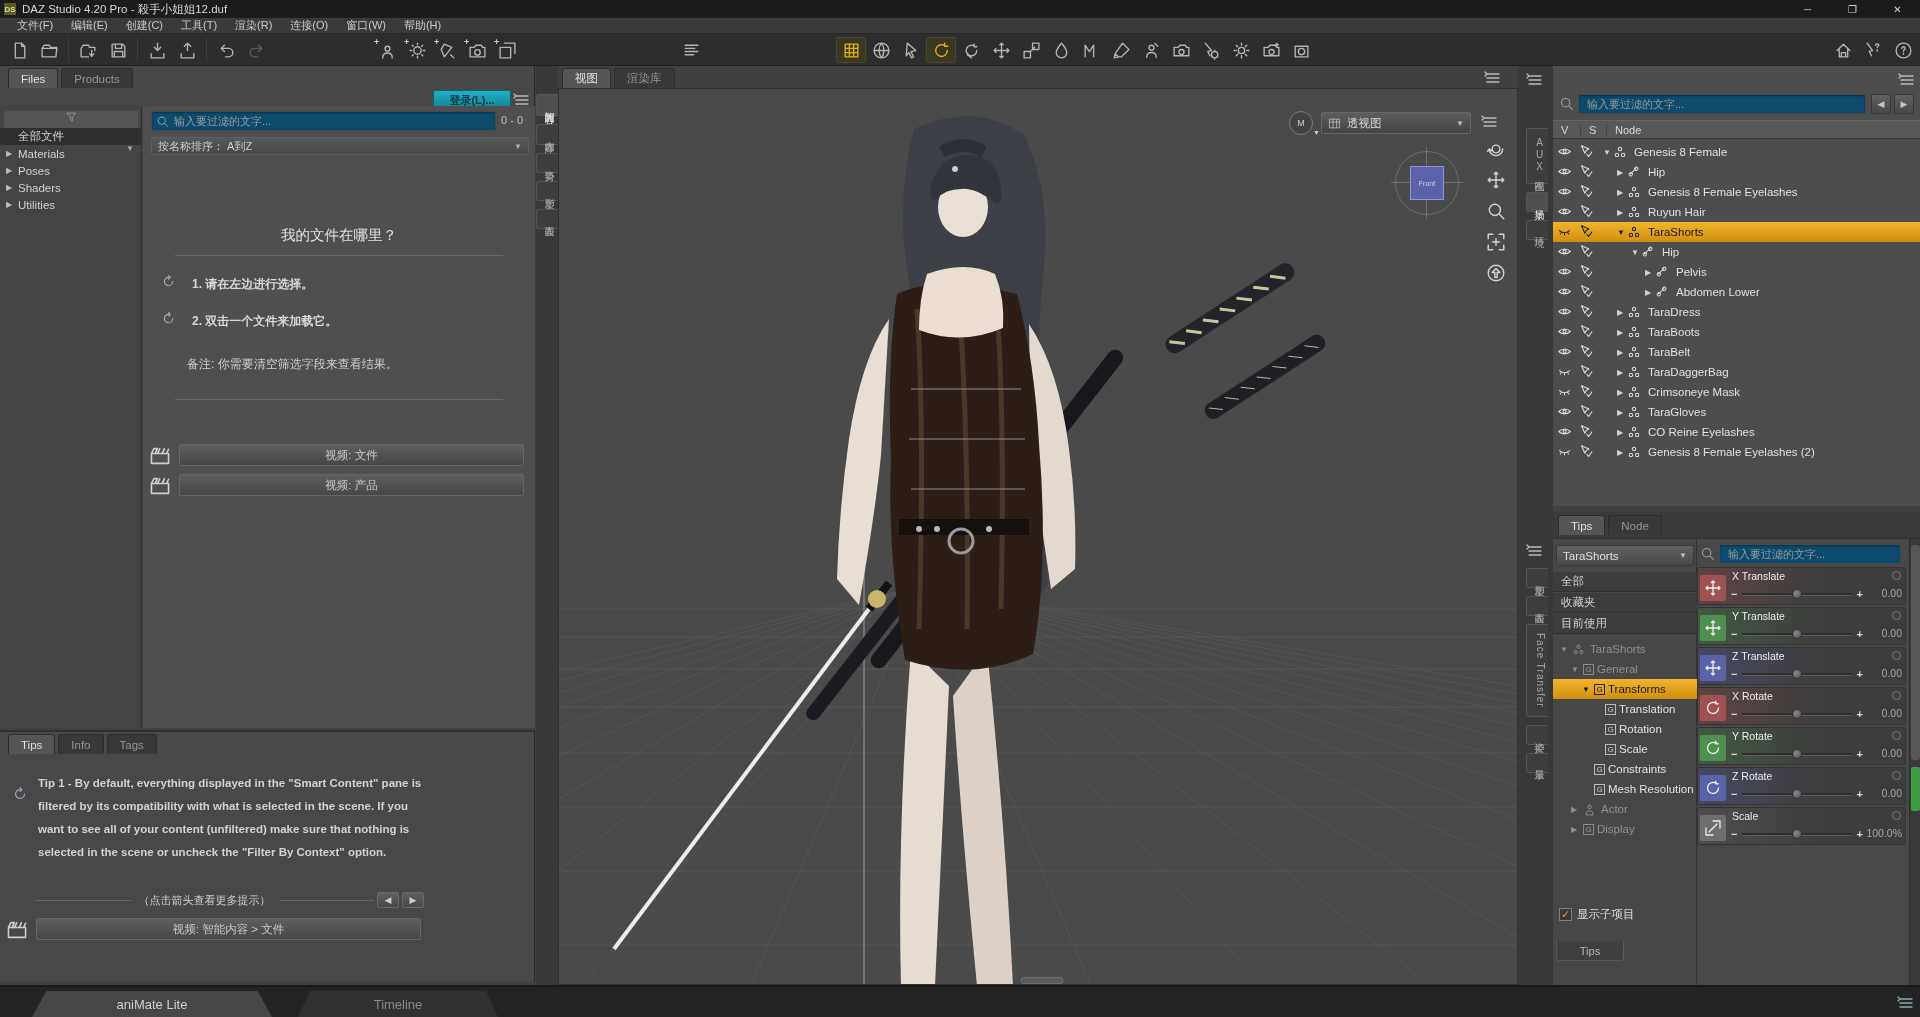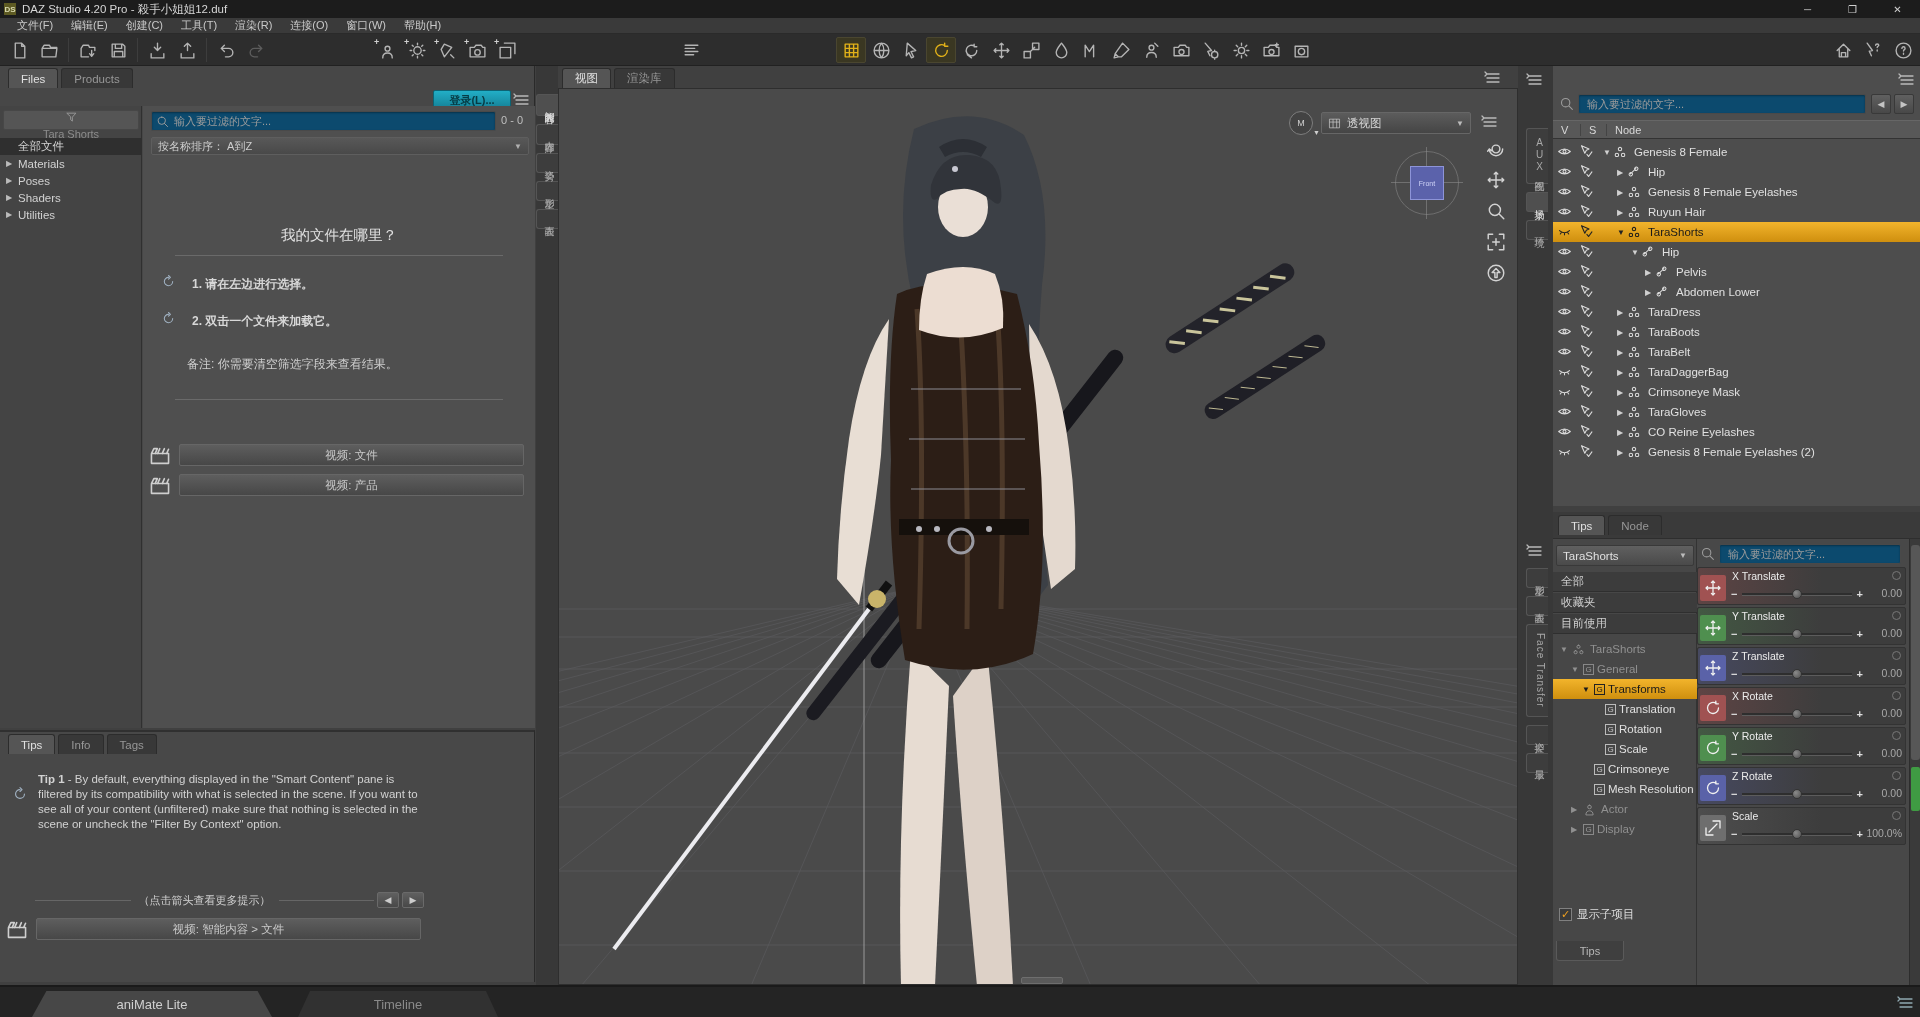--- a/index.html
+++ b/index.html
@@ -37,21 +37,21 @@
   .gbox { display:inline-flex; width:11px; height:11px; border:1px solid #bbb; color:#ccc; font-size:8px; align-items:center; justify-content:center; flex:none; }
 
   
   #sc-pane { position:absolute; left:0; top:66px; width:535px; height:662px; background:#474747; border-right:1px solid #2a2a2a; }
   #sc-tabs { position:absolute; left:8px; top:2px; }
   #login-btn { position:absolute; left:433px; top:24px; width:78px; height:20px; background:linear-gradient(#22aec6,#147f95); border:1px solid #0d6374; border-radius:2px; color:#063b44; font-size:11px; display:flex; align-items:center; justify-content:center; font-weight:bold; }
   #sc-menu-icon { position:absolute; left:513px; top:26px; }
   #sc-left { position:absolute; left:0; top:40px; width:142px; height:622px; background:#444; border-right:1px solid #303030; }
   #sc-filter { position:absolute; left:3px; top:4px; width:136px; height:20px; background:#555; border:1px solid #474747; border-radius:2px; display:flex; align-items:center; color:#8d8d8d; font-size:11px; gap:4px; padding:0 4px;flex-direction:column; }
   #sc-filter .carat { margin-left:auto; color:#aaa; font-size:8px; }
-  #sc-cats { position:absolute; left:0; top:32px; width:142px; }
+  #sc-cats { position:absolute; left:0; top:22px; width:142px; }
   .cat-row { height:17px; display:flex; align-items:center; padding-left:6px; color:#d2d2d2; font-size:11.5px; gap:4px; }
   .cat-row.selected { background:#2f2f2f; }
   .cat-row .exp { color:#bbb; font-size:8px; width:8px; }
   #ctx-filter { position:absolute; left:5px; top:655px; display:flex; align-items:center; gap:5px; font-size:11.5px; color:#e0c060; }
   .checkbox { width:13px; height:13px; background:#3a3a3a; border:1px solid #808080; color:#f0a020; font-size:11px; font-weight:bold; display:flex; align-items:center; justify-content:center; }
   #sc-right { position:absolute; left:143px; top:40px; width:392px; height:622px; background:#4f4f4f; }
   #sc-search { left:8px; top:5px; width:345px; }
   #sc-count { position:absolute; left:358px; top:8px; color:#bfbfbf; font-size:11px; }
   #sc-sort { position:absolute; left:8px; top:31px; width:378px; height:18px; background:linear-gradient(#585858,#494949); border:1px solid #5e5e5e; border-radius:2px; font-size:11px; color:#cfcfcf; display:flex; align-items:center; padding:0 6px; }
   #sc-sort .carat { margin-left:auto; font-size:8px; color:#b0b0b0; }
@@ -63,21 +63,21 @@
   .step-note { text-align:left; margin:26px 0 0 44px; color:#cfcfcf; font-size:12px; }
   .video-row { position:absolute; display:flex; align-items:center; gap:8px; }
   .clapper { width:22px; height:20px; color:#cfcfcf; }
   .video-btn { width:345px; height:22px; }
 
   
   #tips-pane { position:absolute; left:0; top:730px; width:535px; height:252px; background:#484848; border-right:1px solid #2a2a2a; border-top:2px solid #303030; }
   #tips-tabs { position:absolute; left:8px; top:2px; }
   #tip-body { position:absolute; left:12px; top:40px; width:420px; display:flex; gap:10px; }
   #tip-body .spin { width:16px; height:16px; color:#9fb0c0; flex:none; margin-top:14px; }
-  #tip-text { font-size:11.5px; line-height:15px; color:#d2d2d2; }
+  #tip-text { font-size:11.5px; line-height:23px; color:#d2d2d2;font-weight:bold; }
   #more-row { position:absolute; left:0; top:160px; width:430px; display:flex; align-items:center; }
   #more-row .line { flex:1; height:1px; background:#666; }
   #more-label { font-size:11px; color:#cfcfcf; padding:0 8px; }
   .mini-btn { width:22px; height:16px; background:linear-gradient(#606060,#484848); border:1px solid #6a6a6a; border-radius:2px; color:#ccc; font-size:9px; display:flex; align-items:center; justify-content:center; margin-left:3px; }
 
   
   #left-strip { position:absolute; left:536px; top:66px; width:22px; height:919px; background:#383838; padding-top:28px; }
 
   
   #viewport { position:absolute; left:558px; top:66px; width:960px; height:919px; }
@@ -955,21 +955,21 @@
           <div class="pg-row">
             <span style="width: 37px; flex: 0 0 auto;"></span>
             <span class="exp"></span>
             <span class="gbox">G</span>
             <span>Scale</span>
           </div>
           <div class="pg-row">
             <span style="width: 26px; flex: 0 0 auto;"></span>
             <span class="exp"></span>
             <span class="gbox">G</span>
-            <span>Crimsoneye</span>
+            <span>Constraints</span>
           </div>
           <div class="pg-row">
             <span style="width: 26px; flex: 0 0 auto;"></span>
             <span class="exp"></span>
             <span class="gbox">G</span>
             <span>Mesh Resolution</span>
           </div>
           <div class="pg-row dim">
             <span style="width: 15px; flex: 0 0 auto;"></span>
             <span class="exp">▶</span>

